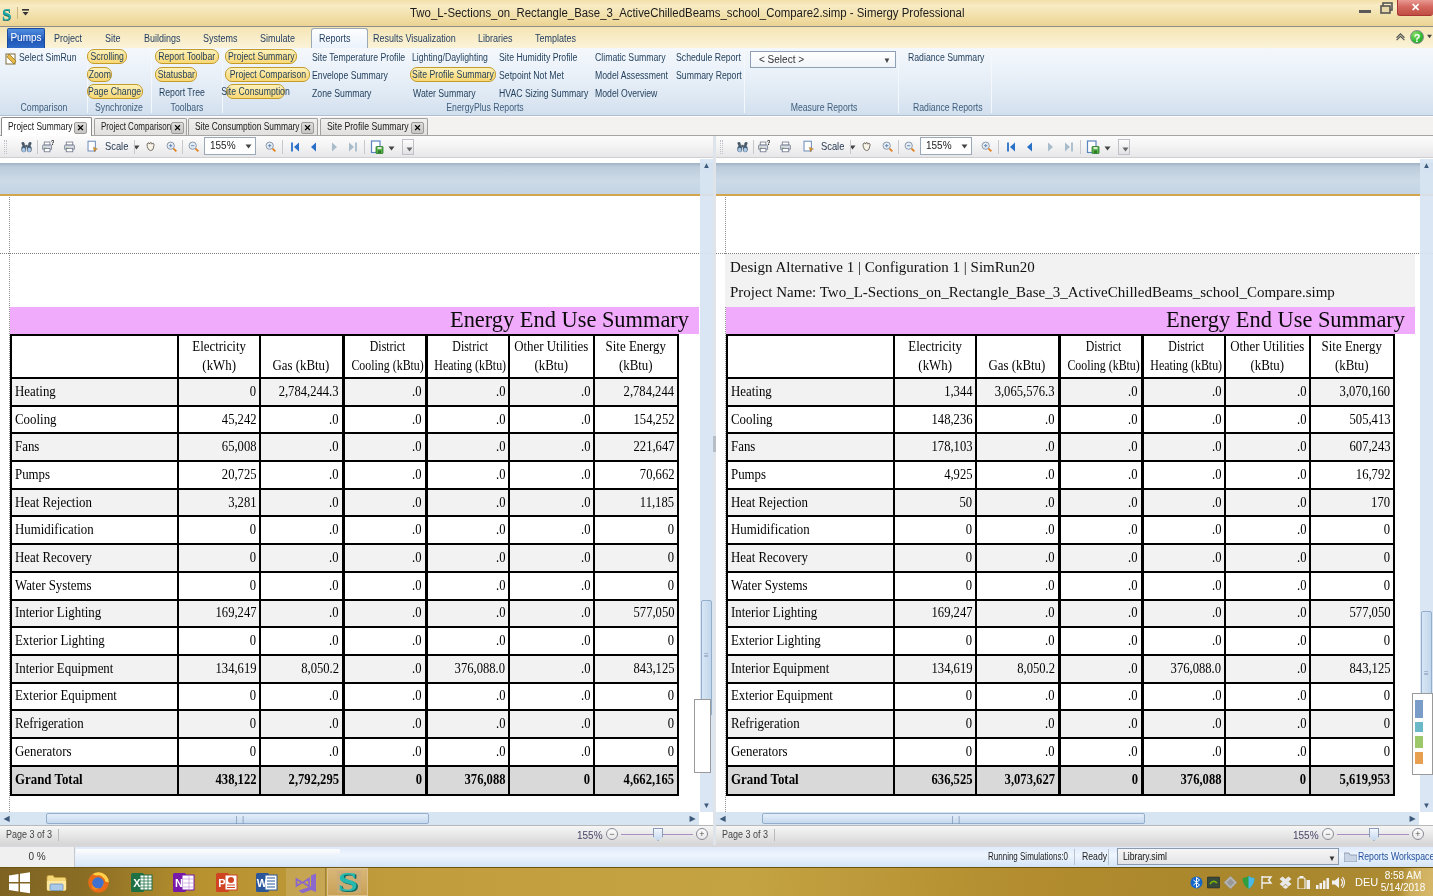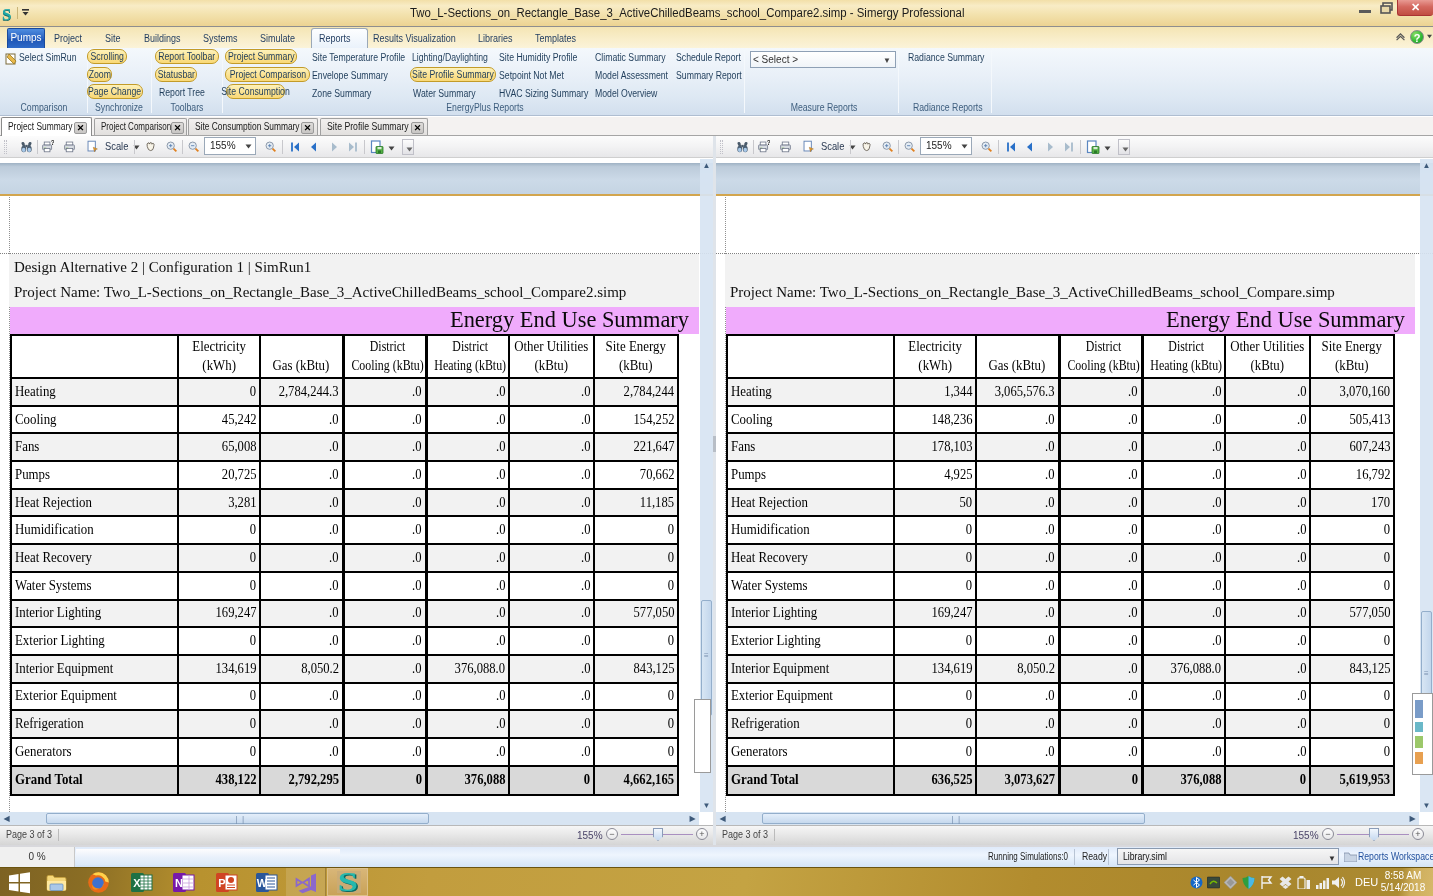--- a/index.html
+++ b/index.html
@@ -20,21 +20,21 @@
 .mtab{position:absolute;top:32px;height:14px;line-height:14px;font-size:10px;color:#1e3a5f;white-space:nowrap;transform:scaleX(.9);transform-origin:0 50%}
 #filetab{left:7px;top:28px;width:38px;height:20px;background:linear-gradient(180deg,#4f8de0 0%,#2a62c0 50%,#1d54b4 51%,#2e6ac8 100%);border:1px solid #1a4a9c;border-bottom:none;border-radius:2px 2px 0 0;color:#fff;line-height:18px;font-size:10px;text-align:center}
 #reptab{left:311px;top:28px;width:57px;height:20px;background:linear-gradient(180deg,#fdfeff 0%,#eaf2fb 100%);border:1px solid #9aa8b8;border-bottom:none;border-radius:3px 3px 0 0}
 
 #ribbon{left:0;top:48px;width:1433px;height:68px;background:linear-gradient(180deg,#f4f8fc 0%,#e9f0f8 40%,#dde8f3 75%,#d2dfee 100%);border-bottom:1px solid #afbed1}
 .rsep{position:absolute;top:2px;width:1px;height:63px;background:#c3d2e2;border-right:1px solid #f4f8fc}
 .rlbl{position:absolute;top:53px;height:13px;line-height:13px;font-size:10px;color:#3e5e7e;text-align:center;transform:scaleX(.87);white-space:nowrap}
 .rtxt{position:absolute;height:14px;line-height:14px;font-size:10px;color:#1e3c5a;transform:scaleX(.87);transform-origin:0 50%;white-space:nowrap}
 .rbtn{position:absolute;background:linear-gradient(180deg,#fdf2bb 0%,#fbe291 55%,#f9d977 100%);border:1px solid #c29b29;border-radius:7px;font-size:10px;color:#1e3c5a;display:flex;justify-content:center;align-items:flex-end;white-space:nowrap;overflow:visible}
 .rbtn span{display:inline-block;flex:none;transform:scaleX(.87)}
-#mselect{left:750px;top:3px;width:146px;height:17px;background:linear-gradient(180deg,#ffffff,#f0f4f8);border:1px solid #8ea0b5;font-size:10px;color:#333;line-height:15px;padding-left:2px}
+#mselect{left:750px;top:3px;width:146px;height:17px;background:linear-gradient(180deg,#ffffff,#f0f4f8);border:1px solid #8ea0b5;font-size:10px;color:#333;line-height:15px;padding-left:8px}
 #mselect .dd{position:absolute;right:1px;top:1px;width:14px;height:13px;text-align:center;font-size:8px;color:#444}
 #chev{left:1395px;top:32px;width:11px;height:10px}
 #helpbtn{left:1410px;top:30px;width:14px;height:14px;border-radius:50%;background:radial-gradient(circle at 35% 30%,#8ee06a,#2eb832 60%,#1a9a20);border:1px solid #8a8a8a;color:#fff;font-size:11px;font-weight:bold;text-align:center;line-height:14px}
 #helpdd{left:1426px;top:34px;width:7px;height:5px}
 
 #tabbar{left:0;top:117px;width:1433px;height:19px;background:#f4f2f1;border-bottom:1px solid #a5a5a5}
 .rtab{position:absolute;top:1px;height:17px;background:linear-gradient(180deg,#f2f0ef,#e2e0de);border:1px solid #a0a0a0;border-bottom:none;border-radius:2px 2px 0 0;font-size:10px;color:#1a1a1a;line-height:16px;white-space:nowrap}
 .rtab .tt{display:inline-block;transform:scaleX(.87);transform-origin:0 50%;margin-left:6px}
 .rtab.act{background:#fff;top:0;height:19px;line-height:18px;border-color:#8a8a8a}
 .tx{position:absolute;top:3px;width:13px;height:12px;background:linear-gradient(180deg,#dedcda,#c8c6c4);border:1px solid #9a9a9a;border-radius:2px;font-size:9px;font-weight:bold;color:#000;text-align:center;line-height:11px}
@@ -304,24 +304,20 @@
         <svg class="abs" style="left:3px;top:7px;width:7px;height:5px" viewBox="0 0 7 5">
           <path d="M0.5 0.5 L6.5 0.5 L3.5 4.5 Z" fill="#666"></path>
         </svg>
       </div>
   </div>
  <div class="docarea">
   <div class="dband"></div>
       <div class="goldline"></div>
   <div class="dashv"></div>
       <div class="dashh"></div>
-  <div class="grayband" style="width:690px">
-        <span class="l1">Design Alternative 2 | Configuration 1 | SimRun1</span>
-        <span class="l2">Project Name: Two_L-Sections_on_Rectangle_Base_3_ActiveChilledBeams_school_Compare2.simp</span>
-      </div>
   <div class="blueband" style="width:689px">
         <span class="bt">Energy End Use Summary</span>
       </div>
   <table class="rep" style="left:10px;top:175px;width:667px">
    <colgroup>
           <col style="width:167px">
           <col style="width:82px">
           <col style="width:83px">
           <col style="width:83px">
           <col style="width:83px">
@@ -589,20 +585,21 @@
           <path d="M0.5 0.5 L6.5 0.5 L3.5 4.5 Z" fill="#666"></path>
         </svg>
       </div>
   </div>
  <div class="docarea">
   <div class="dband"></div>
       <div class="goldline"></div>
   <div class="dashv"></div>
       <div class="dashh"></div>
   <div class="grayband" style="width:690px">
+        <span class="l1">Design Alternative 1 | Configuration 1 | SimRun20</span>
         <span class="l2">Project Name: Two_L-Sections_on_Rectangle_Base_3_ActiveChilledBeams_school_Compare.simp</span>
       </div>
   <div class="blueband" style="width:689px">
         <span class="bt">Energy End Use Summary</span>
       </div>
   <table class="rep" style="left:10px;top:175px;width:667px">
    <colgroup>
           <col style="width:167px">
           <col style="width:82px">
           <col style="width:83px">

